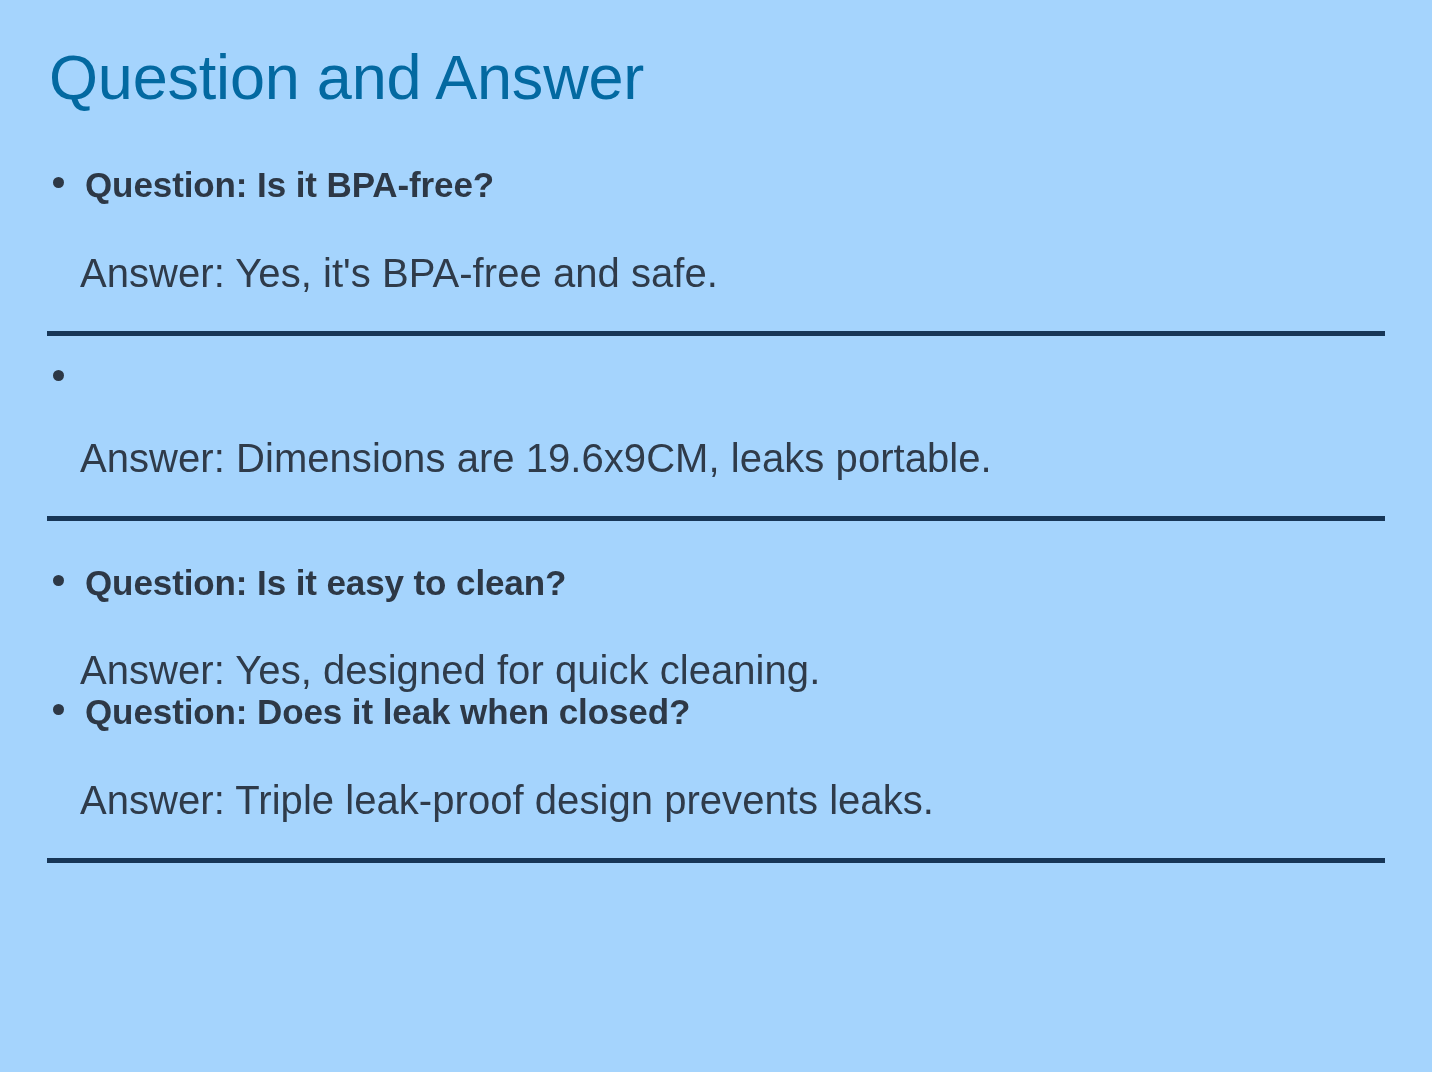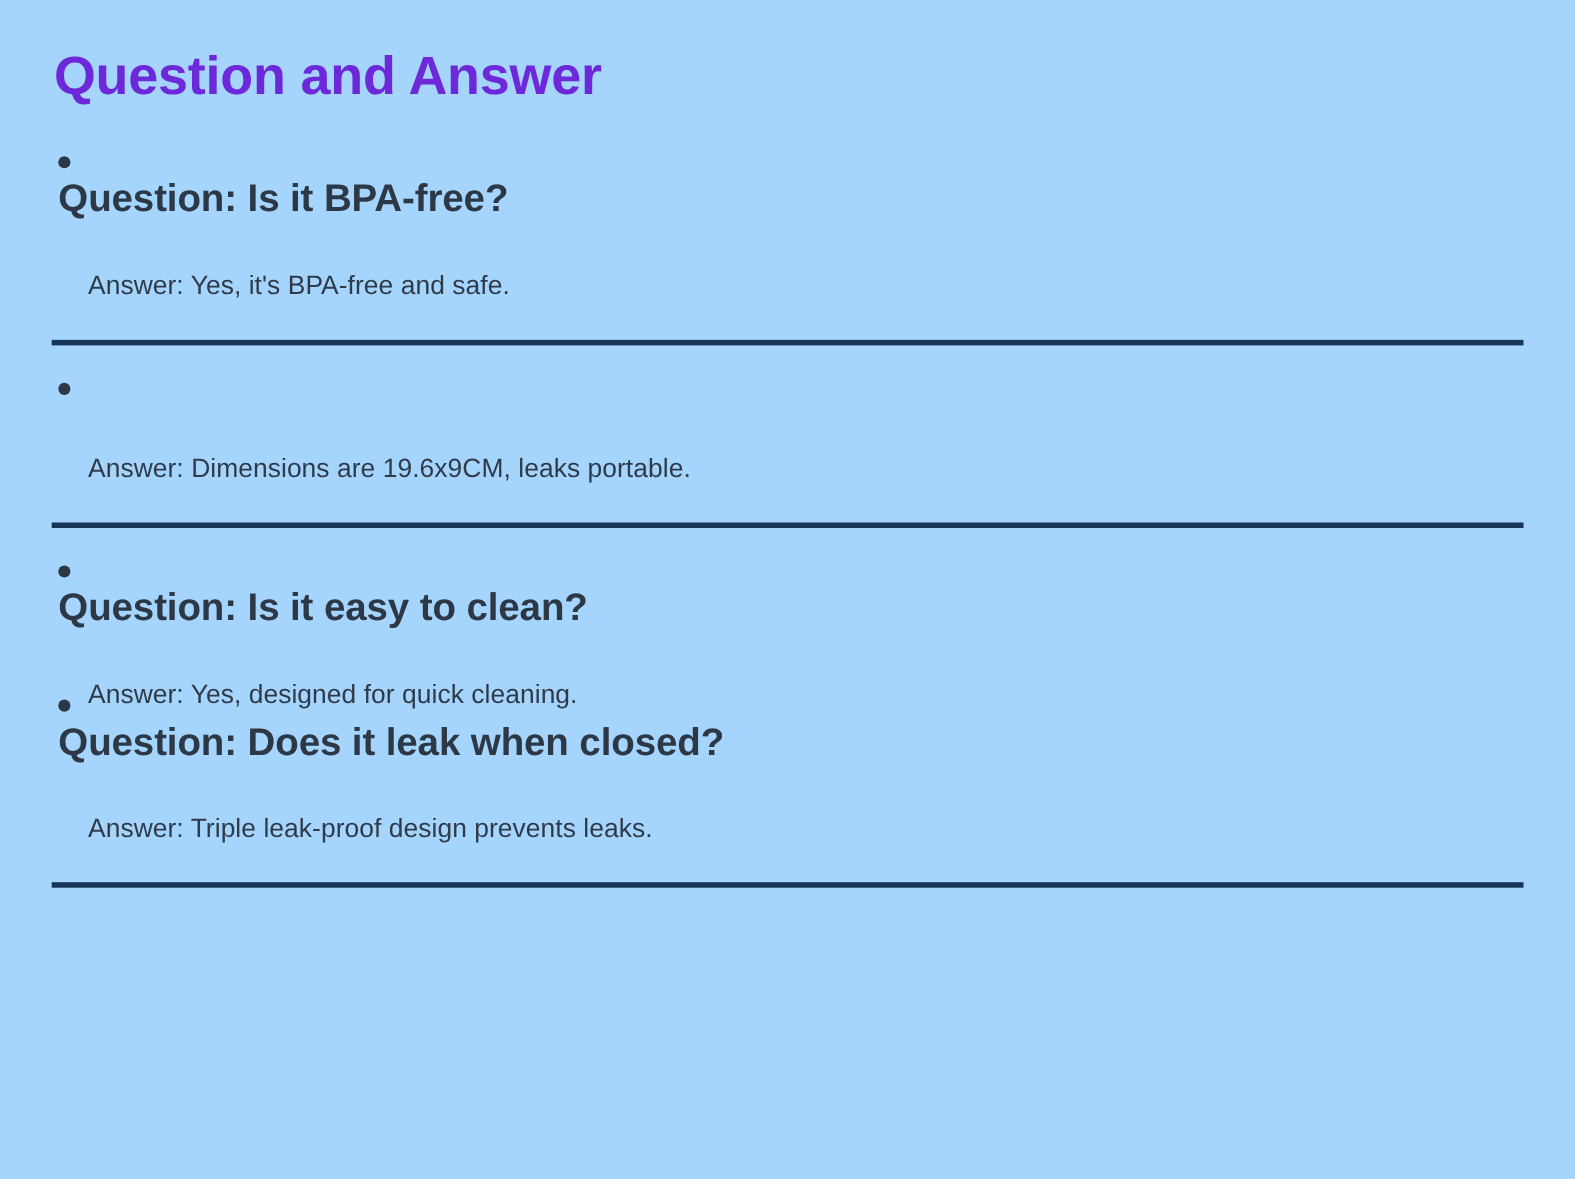--- a/index.html
+++ b/index.html
@@ -17,23 +17,23 @@
 
   .page {
     width: 1432px;
     height: 1072px;
     box-sizing: border-box;
     padding: 44px 47px 0 47px;
     background: #a5d4fd;
   }
 
   .page-title {
-    font-size: 49px;
-    font-weight: bold;
-    color: #6d28d9;
+    font-size: 63px;
+    font-weight: normal;
+    color: #0369a1;
     letter-spacing: -0.2px;
     line-height: 1.05;
     margin: 0 0 0 2px;
     padding: 0;
   }
 
   .qa-list {
     list-style: none;
     margin: 0;
     padding: 0;
@@ -42,21 +42,20 @@
   .qa-item {
     position: relative;
     margin: 0;
     padding: 0;
   }
 
   .qa-question-row {
     position: relative;
     display: flex;
     align-items: baseline;
-    flex-direction: column;
   }
 
   .bullet {
     flex: 0 0 auto;
     width: 11px;
     height: 11px;
     border-radius: 50%;
     background: #2d3846;
     display: inline-block;
     margin-right: 21px;
@@ -67,21 +66,21 @@
 
   .qa-question {
     font-size: 35px;
     font-weight: bold;
     color: #2d3846;
     line-height: 1.1;
     letter-spacing: -0.1px;
   }
 
   .qa-answer {
-    font-size: 24px;
+    font-size: 40px;
     font-weight: normal;
     color: #2f3b4a;
     line-height: 1.15;
     margin-left: 33px;
     letter-spacing: 0.05px;
   }
 
   .qa-divider {
     border: none;
     border-top: 5px solid #173657;

